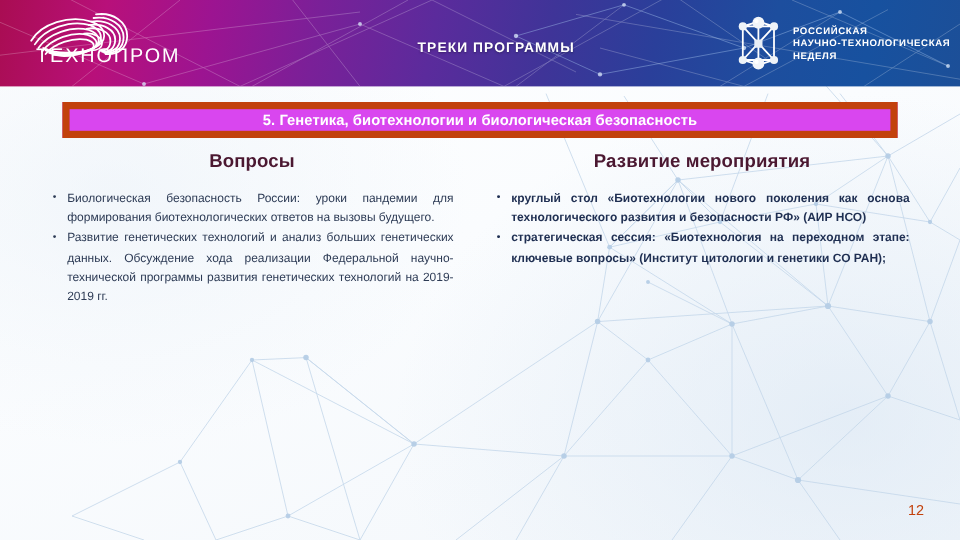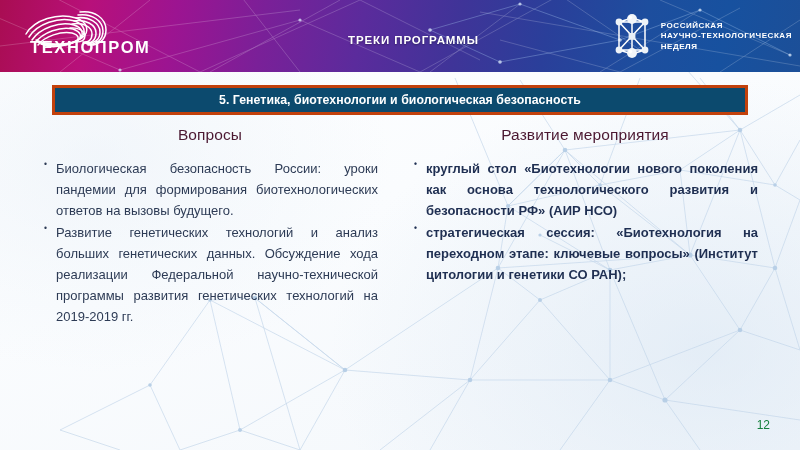--- a/index.html
+++ b/index.html
@@ -72,21 +72,21 @@
     top: 4px;
     width: 150px;
     height: 64px;
     z-index: 3;
   }
   .logo-tp-word {
     position: absolute;
     left: 30px;
     top: 38px;
     font-family: "Liberation Sans", sans-serif;
-    font-weight: 700;
+    font-weight: 400;
     font-size: 16.5px;
     letter-spacing: 1.6px;
     color: #ffffff;
     white-space: nowrap;
   }
 
   
   .header-title {
     position: absolute;
     left: 0; right: 0;
@@ -134,22 +134,22 @@
     white-space: nowrap;
   }
 
   
   .title-bar {
     position: absolute;
     left: 52px;
     top: 85px;
     width: 696px;
     height: 30px;
-    background: #0c4a6e;
-    border: 3px solid #c2410c;
+    background: #d946ef;
+    border: 6px solid #c2410c;
     box-sizing: border-box;
     display: flex;
     align-items: center;
     justify-content: center;
     z-index: 6;
   }
   .title-bar-text {
     font-family: "Liberation Sans", sans-serif;
     font-weight: 700;
     font-size: 12.3px;
@@ -177,39 +177,39 @@
     padding: 0 22px 0 42px;
   }
   .col-right {
     width: 400px;
     padding: 0 42px 0 12px;
   }
 
   .col-heading {
     text-align: center;
     font-family: "Liberation Sans", sans-serif;
-    font-weight: 400;
+    font-weight: 700;
     font-size: 15.5px;
     color: #4b1831;
     margin: 0 0 14px 0;
     letter-spacing: 0.1px;
   }
 
   ul.bullets {
     list-style: none;
     margin: 0;
     padding: 0;
   }
   ul.bullets > li {
     position: relative;
     padding-left: 14px;
     margin-bottom: 1px;
     text-align: justify;
     font-family: "Liberation Sans", sans-serif;
-    font-size: 13px;
+    font-size: 10px;
     line-height: 1.62;
     color: #2d3b55;
     hyphens: none;
   }
   ul.bullets > li::before {
     content: "•";
     position: absolute;
     left: 2px;
     top: -0.5px;
     color: #2d3b55;
@@ -222,21 +222,21 @@
     color: #1f2f52;
   }
 
   
   .page-number {
     position: absolute;
     right: 30px;
     bottom: 18px;
     font-family: "Liberation Sans", sans-serif;
     font-size: 12px;
-    color: #15803d;
+    color: #c2410c;
     z-index: 7;
   }
 </style>
 </head>
 <body>
 
 <div class="slide">
 
   <div class="bg-wash"></div>
 

